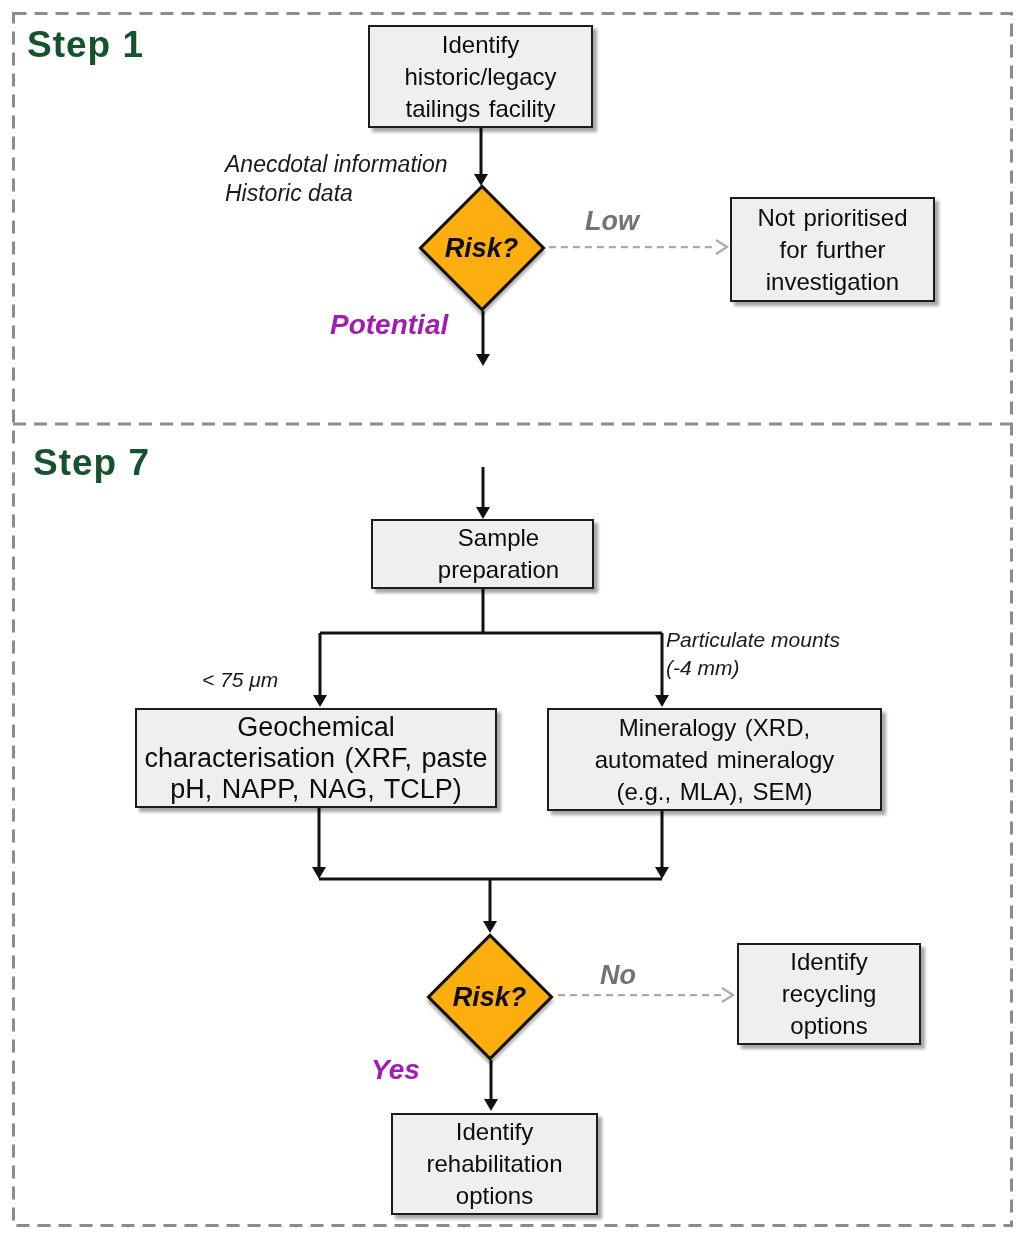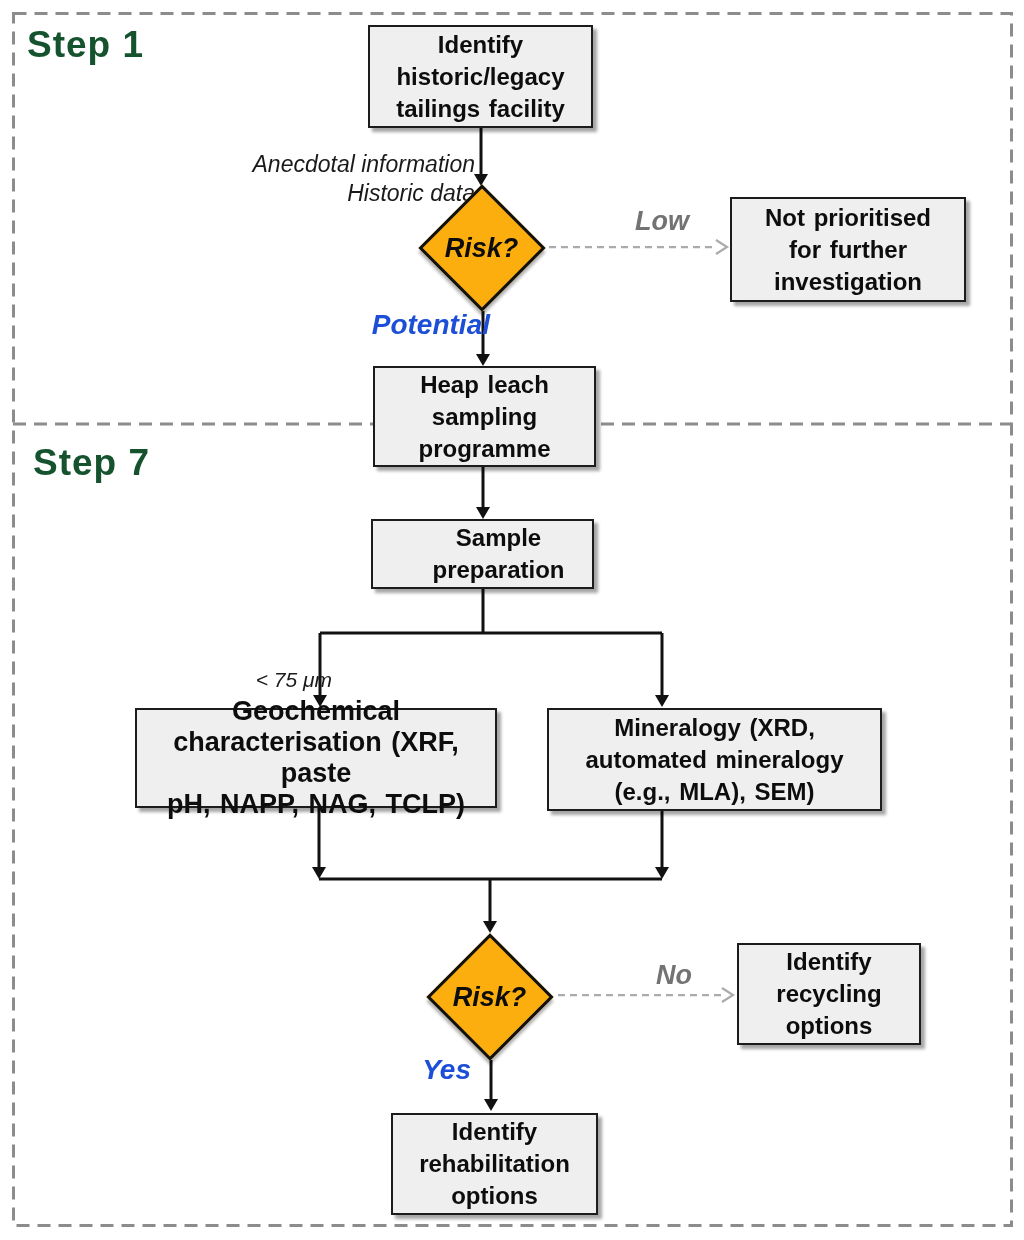--- a/index.html
+++ b/index.html
@@ -7,21 +7,21 @@
     position:relative; width:1024px; height:1240px; background:#ffffff;
     font-family:"Liberation Sans", sans-serif; overflow:hidden;
   }
   svg.wires { position:absolute; left:0; top:0; z-index:0; }
 
   .box {
     position:absolute; z-index:2; box-sizing:border-box;
     background:#efefef; border:2.5px solid #1c1c1c;
     box-shadow:4px 4px 3px rgba(0,0,0,0.35);
     display:flex; align-items:center; justify-content:center;
-    text-align:center; font-weight:bold; color:#0d0d0d;
+    text-align:center; font-weight:normal; color:#0d0d0d;
     font-size:24px; line-height:32px; white-space:pre-line;
     padding:2px 4px; word-spacing:2px;
   }
   .box.small-text { font-size:27px; line-height:31px; }
 
   .diamond {
     position:absolute; z-index:2; box-sizing:border-box;
     width:90px; height:90px; background:#fbae0d; border:3px solid #111111;
     transform:rotate(45deg); box-shadow:3px 3px 3px rgba(0,0,0,0.3);
     display:flex; align-items:center; justify-content:center;
@@ -30,25 +30,25 @@
     transform:rotate(-45deg); font-weight:bold; font-style:italic;
     font-size:27px; color:#0d0d0d; white-space:nowrap;
   }
 
   .step-label {
     position:absolute; z-index:1; font-weight:bold; font-size:37px;
     color:#14532d; letter-spacing:1px;
   }
   .edge-label {
     position:absolute; z-index:1; font-style:italic; color:#1a1a1a;
-    font-size:23px; line-height:29px; text-align:right; white-space:pre-line;
+    font-size:23px; line-height:29px; text-align:left; white-space:pre-line;
   }
   .edge-label.small { font-size:21px; line-height:28px; }
   .edge-label.negative { font-weight:bold; color:#737373; font-size:27px; }
-  .edge-label.positive { font-weight:bold; color:#1d4ed8; font-size:28px; }
+  .edge-label.positive { font-weight:bold; color:#a21caf; font-size:28px; }
 </style>
 </head>
 <body>
 
 <div id="canvas">
 
   <svg class="wires" width="1024" height="1240" viewBox="0 0 1024 1240">
 
     <rect x="13.5" y="13.5" width="998" height="1212" fill="none" stroke="#8c8c8c" stroke-width="3" stroke-dasharray="13 8"></rect>
 
@@ -86,27 +86,24 @@
     </g>
   </svg>
 
   <div class="step-label" style="left:27px; top:24px;">Step 1</div>
   <div class="step-label" style="left:33px; top:442px;">Step 7</div>
 
   <div class="box" style="left:368px; top:25px; width:225px; height:103px;">Identify
 historic/legacy
 tailings facility</div>
 
-  <div class="box" style="left:730px; top:197px; width:236px; height:105px;">Not prioritised
+  <div class="box" style="left:730px; top:197px; width:205px; height:105px;">Not prioritised
 for further
 investigation</div>
 
-  <div class="box" style="left:373px; top:366px; width:223px; height:101px;">Heap leach
-sampling
-programme</div>
 
   <div class="box" style="left:371px; top:519px; width:223px; height:70px;padding-left:36px;">Sample
 preparation</div>
 
   <div class="box small-text" style="left:135px; top:708px; width:362px; height:100px;">Geochemical
 characterisation (XRF, paste
 pH, NAPP, NAG, TCLP)</div>
 
   <div class="box" style="left:547px; top:708px; width:335px; height:103px;text-align:center;">Mineralogy (XRD,
 automated mineralogy
@@ -129,18 +126,20 @@
 
   <div class="edge-label" style="left:225px; top:150px; width:250px;">Anecdotal information
 Historic data</div>
 
   <div class="edge-label negative" style="left:585px; top:207px; width:104px;">Low</div>
 
   <div class="edge-label positive" style="left:330px; top:310px; width:160px;">Potential</div>
 
   <div class="edge-label small" style="left:202px; top:626px; width:130px;margin-top:40px;">&lt; 75 μm</div>
 
+  <div class="edge-label small" style="left:666px; top:626px; width:200px;">Particulate mounts
+(-4 mm)</div>
 
   <div class="edge-label negative" style="left:600px; top:961px; width:92px;">No</div>
 
   <div class="edge-label positive" style="left:371px; top:1055px; width:100px;">Yes</div>
 
 </div>
 
 </body></html>

